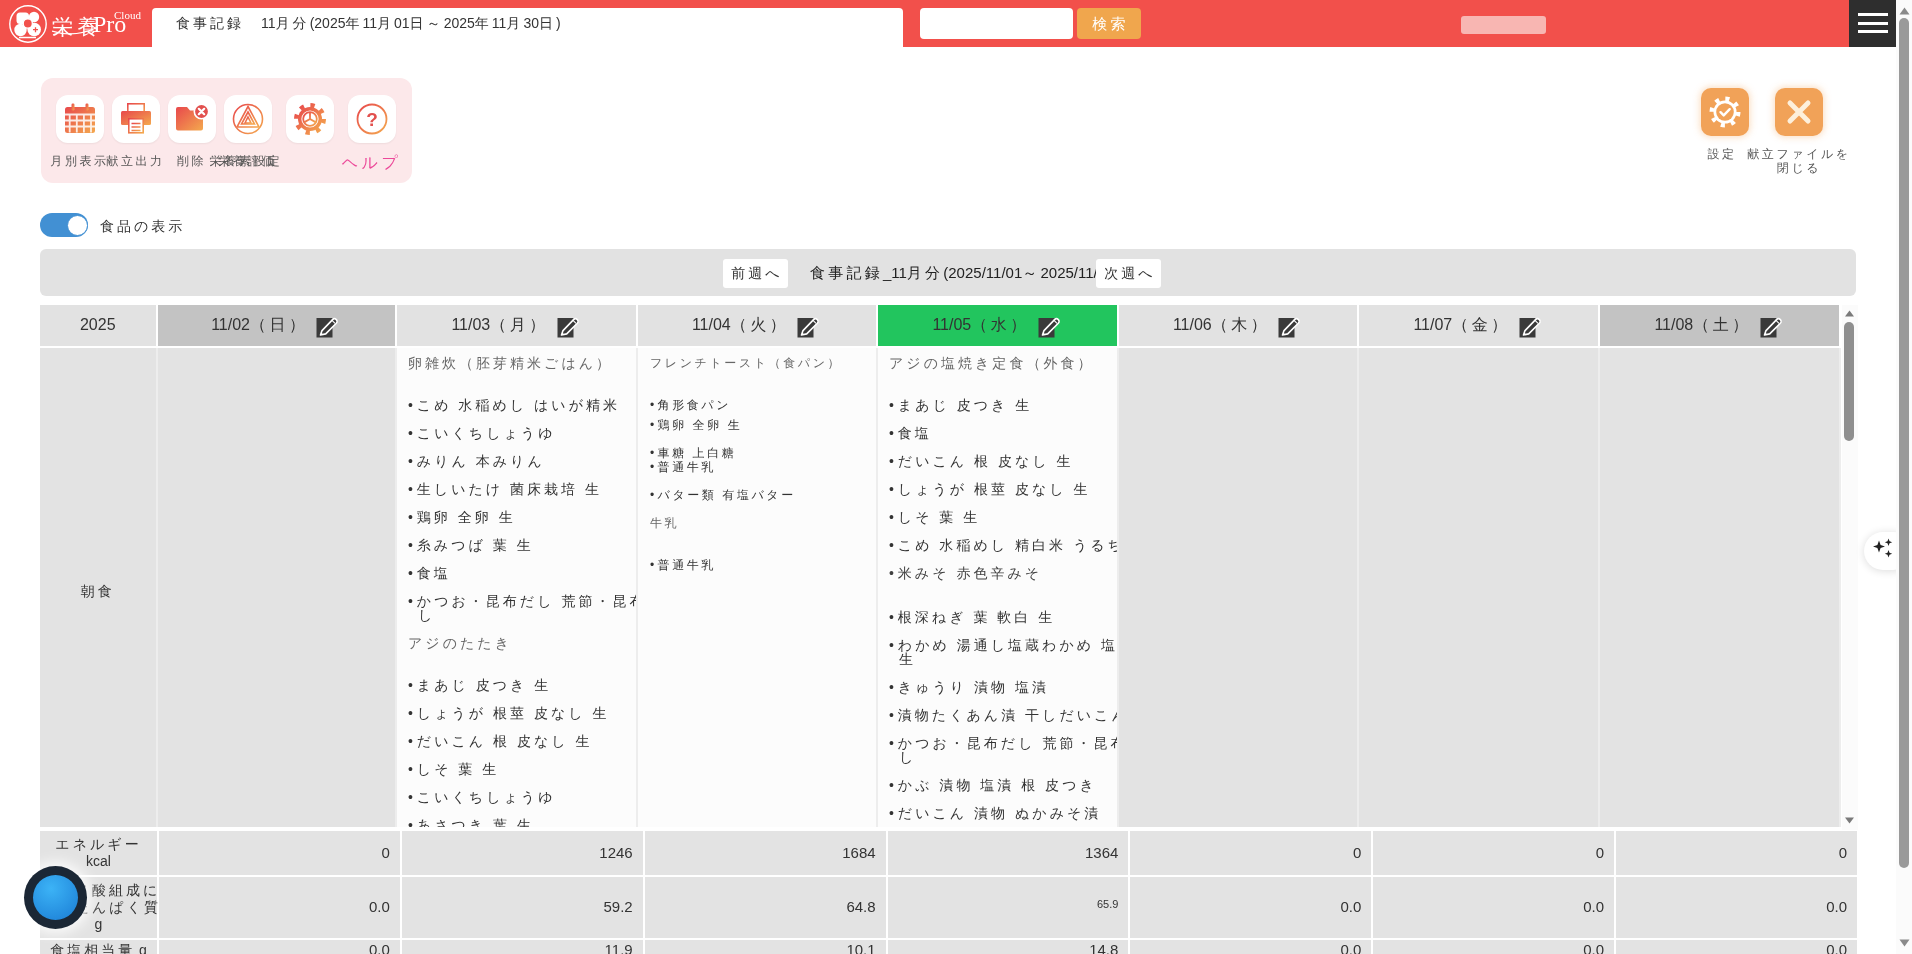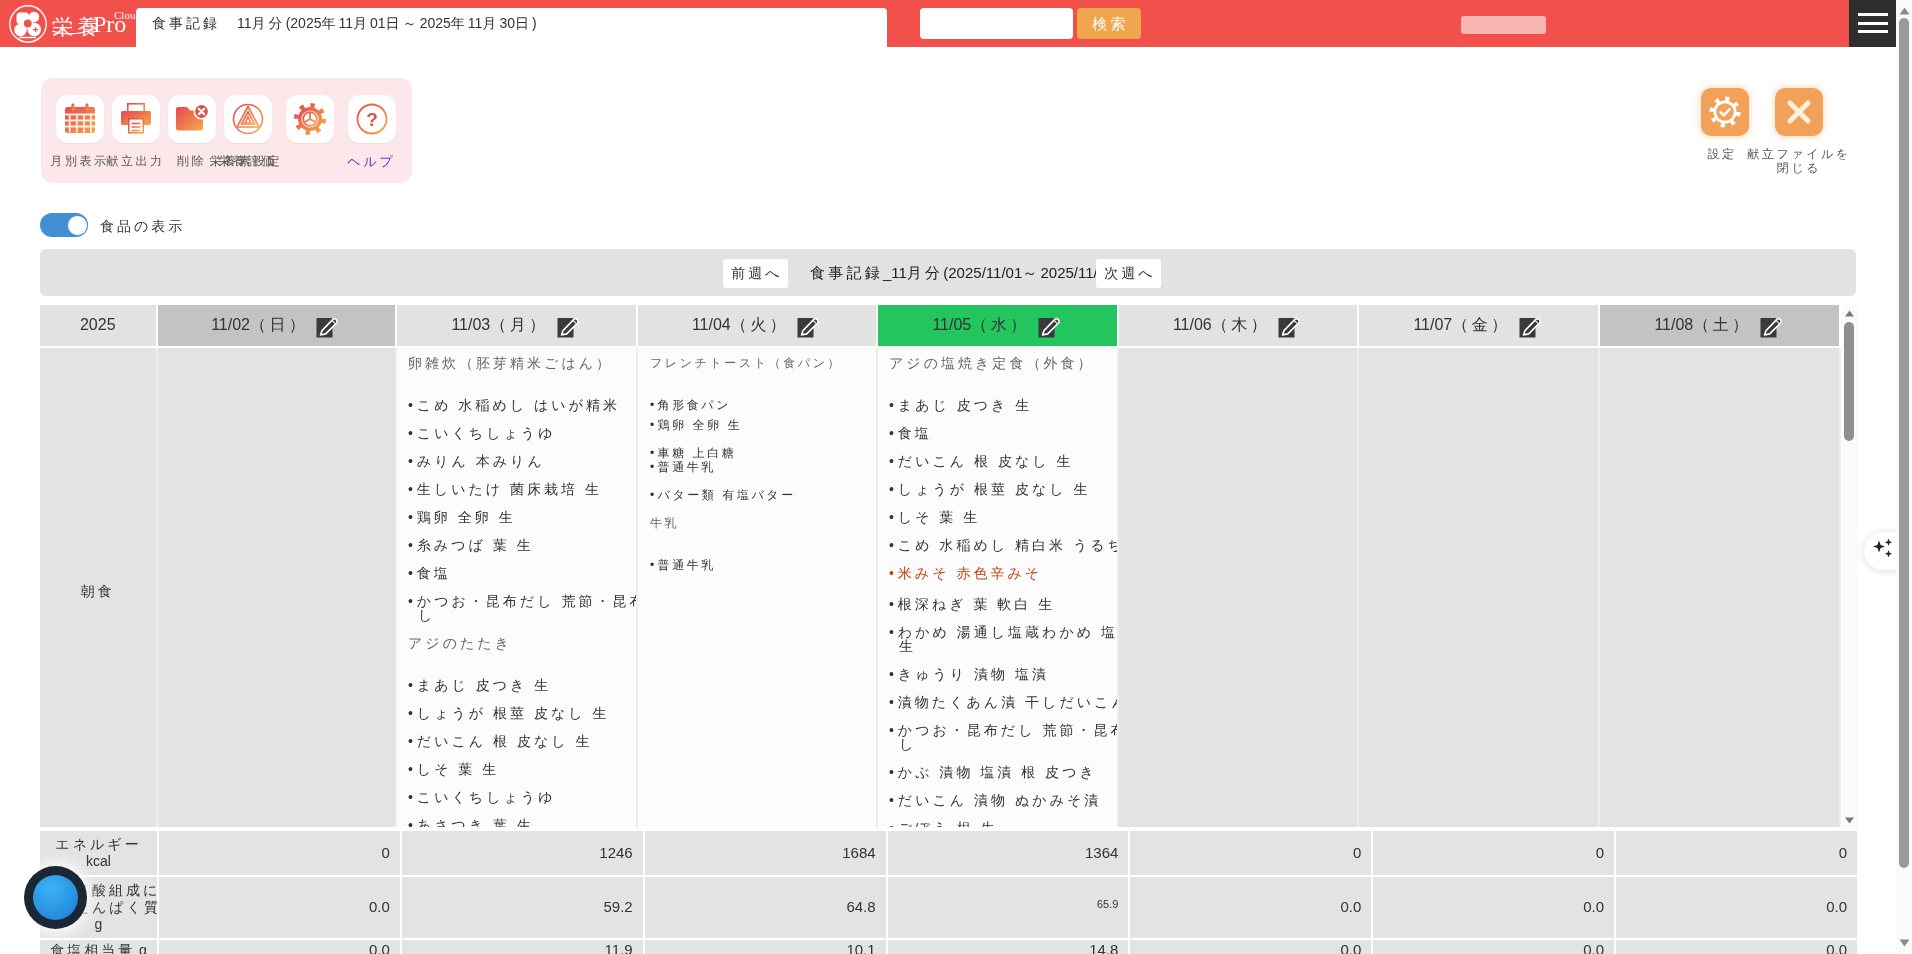--- a/index.html
+++ b/index.html
@@ -19,21 +19,21 @@
 <circle cx="20.8" cy="20.5" r="4.6" fill="#f2504b" stroke="#fff" stroke-width="1.4"></circle>
 <path d="M28.5 24.2v5M26 26.7h5" stroke="#f2504b" stroke-width="1.3"></path>
 <path d="M12 34.5h17" stroke="#fff" stroke-width="1.5"></path>
 </svg>
 <div class="ab j" style="left:52px;top:13px;font-size:21px;color:#fff">栄養</div>
 <div class="ab" style="left:93px;top:11px;font-family:'Liberation Serif',serif;font-size:24px;color:#fff">Pro</div>
 <div class="ab" style="left:114px;top:9px;font-family:'Liberation Serif',serif;font-size:11px;color:#fff">Cloud</div>
 <svg class="ab" style="left:52px;top:26px" width="48" height="12" viewBox="0 0 48 12">
 <path d="M0 5 Q22 12 44 2" fill="none" stroke="#fff" stroke-width="1.2"></path>
   </svg>
-<div class="ab" style="left:136px;top:8px;width:751px;height:45px;background:#fff;border-radius:4px;line-height:31px;font-size:14px;color:#333;padding-left:16px"><span class="j">食事記録　</span><span>11</span><span class="j">月分</span>(2025<span class="j">年</span>11<span class="j">月</span>01<span class="j">日～</span>2025<span class="j">年</span>11<span class="j">月</span>30<span class="j">日</span>)</div>
+<div class="ab" style="left:152px;top:8px;width:751px;height:45px;background:#fff;border-radius:4px;line-height:31px;font-size:14px;color:#333;padding-left:24px"><span class="j">食事記録　</span><span>11</span><span class="j">月分</span>(2025<span class="j">年</span>11<span class="j">月</span>01<span class="j">日～</span>2025<span class="j">年</span>11<span class="j">月</span>30<span class="j">日</span>)</div>
 <div class="ab" style="left:920px;top:8px;width:153px;height:31px;background:#fff;border-radius:4px"></div>
 <div class="ab j" style="left:1077px;top:8px;width:64px;height:31px;background:#f0a64d;border-radius:4px;color:#fff;font-size:15px;line-height:31px;text-align:center;padding-left:3px">検索</div>
 <div class="ab" style="left:1461px;top:16px;width:85px;height:18px;background:#f8b6b2;border-radius:3px"></div>
 <div class="ab" style="left:1849px;top:0;width:48px;height:47px;background:#2e2e2e"></div>
 <div class="ab" style="left:1858px;top:13px;width:30px;height:3px;background:#fff"></div>
 <div class="ab" style="left:1858px;top:21.5px;width:30px;height:3px;background:#fff"></div>
 <div class="ab" style="left:1858px;top:30px;width:30px;height:3px;background:#fff"></div>
 <div class="ab" style="left:41px;top:78px;width:371px;height:105px;background:#fce8ea;border-radius:12px"></div>
 <div class="ab" style="left:56px;top:95px;width:48px;height:48px;background:#fff;border-radius:12px;box-shadow:0 1px 2px rgba(0,0,0,.06)"></div>
 <div class="ab" style="left:112px;top:95px;width:48px;height:48px;background:#fff;border-radius:12px;box-shadow:0 1px 2px rgba(0,0,0,.06)"></div>
@@ -115,21 +115,21 @@
       </linearGradient>
     </defs>
 <circle cx="19" cy="19" r="14.5" fill="none" stroke="url(#g6)" stroke-width="1.8"></circle>
 <text x="19" y="26" text-anchor="middle" font-family="Liberation Sans" font-size="19" font-weight="bold" fill="#e2504e">?</text>
 </svg>
 <div class="ab j" style="left:-20.5px;top:153px;width:200px;text-align:center;font-size:12px;color:#555">月別表示</div>
 <div class="ab j" style="left:35.5px;top:153px;width:200px;text-align:center;font-size:12px;color:#555">献立出力</div>
 <div class="ab j" style="left:91.5px;top:153px;width:200px;text-align:center;font-size:12px;color:#555">削除</div>
 <div class="ab j" style="left:147.5px;top:153px;width:200px;text-align:center;font-size:12px;color:#555">栄養評価</div>
 <div class="ab j" style="left:209.5px;top:153px;width:200px;text-align:left;font-size:12px;color:#555">栄養素設定</div>
-<div class="ab j" style="left:271.5px;top:153px;width:200px;text-align:center;font-size:13px;color:#6d28d9">ヘルプ</div>
+<div class="ab j" style="left:271.5px;top:153px;width:200px;text-align:center;font-size:16px;color:#ec4899">ヘルプ</div>
 <div class="ab" style="left:1701px;top:88px;width:48px;height:48px;background:#f1a258;border-radius:10px;box-shadow:0 0 7px 1px rgba(241,162,88,.38)"></div>
 <svg class="ab" style="left:1706px;top:93px" width="38" height="38" viewBox="0 0 38 38">
 <circle cx="19" cy="19" r="11.5" fill="#fff"></circle>
 <circle cx="19" cy="19" r="13" fill="none" stroke="#fff" stroke-width="5" stroke-dasharray="4 6.2"></circle>
 <circle cx="19" cy="19" r="8.8" fill="#f1a258"></circle>
 <path d="M14.5 19.2l3.2 3.2 6-6.2" fill="none" stroke="#fff" stroke-width="2.4" stroke-linecap="round" stroke-linejoin="round"></path>
 </svg>
 <div class="ab" style="left:1775px;top:88px;width:48px;height:48px;background:#f1a258;border-radius:10px;box-shadow:0 0 7px 1px rgba(241,162,88,.38)"></div>
 <svg class="ab" style="left:1775px;top:88px" width="48" height="48" viewBox="0 0 48 48">
 <path d="M15 15L33 33M33 15L15 33" stroke="#fdf0dc" stroke-width="5" stroke-linecap="round"></path>
@@ -253,21 +253,21 @@
   </div>
 <div class="ab" style="left:878px;top:347.5px;width:239px;height:479.5px;background:#fcfcfc;overflow:hidden">
 <div style="padding:8px 10px 0 11px;font-size:14px;line-height:14px">
 <div class="j" style="color:#666;margin-bottom:28px;white-space:nowrap">アジの塩焼き定食（外食）</div>
 <div style="margin-bottom:14px;color:#333;white-space:nowrap"><span>•</span> <span class="j">まあじ 皮つき 生</span></div>
 <div style="margin-bottom:14px;color:#333;white-space:nowrap"><span>•</span> <span class="j">食塩</span></div>
 <div style="margin-bottom:14px;color:#333;white-space:nowrap"><span>•</span> <span class="j">だいこん 根 皮なし 生</span></div>
 <div style="margin-bottom:14px;color:#333;white-space:nowrap"><span>•</span> <span class="j">しょうが 根莖 皮なし 生</span></div>
 <div style="margin-bottom:14px;color:#333;white-space:nowrap"><span>•</span> <span class="j">しそ 葉 生</span></div>
 <div style="margin-bottom:14px;color:#333;white-space:nowrap"><span>•</span> <span class="j">こめ 水稲めし 精白米 うるち米</span></div>
-<div style="margin-bottom:17px;color:#c2410c;white-space:nowrap"><span>•</span> <span class="j">米みそ 赤色辛みそ</span></div>
+<div style="margin-bottom:30px;color:#404040;white-space:nowrap"><span>•</span> <span class="j">米みそ 赤色辛みそ</span></div>
 <div style="margin-bottom:14px;color:#333;white-space:nowrap"><span>•</span> <span class="j">根深ねぎ 葉 軟白 生</span></div>
 <div style="margin-bottom:14px;color:#333;white-space:nowrap"><span>•</span> <span class="j">わかめ 湯通し塩蔵わかめ 塩抜き</span><br><span class="j" style="margin-left:10px">生</span></div>
 <div style="margin-bottom:14px;color:#333;white-space:nowrap"><span>•</span> <span class="j">きゅうり 漬物 塩漬</span></div>
 <div style="margin-bottom:14px;color:#333;white-space:nowrap"><span>•</span> <span class="j">漬物たくあん漬 干しだいこん漬</span></div>
 <div style="margin-bottom:14px;color:#333;white-space:nowrap"><span>•</span> <span class="j">かつお・昆布だし 荒節・昆布だ</span><br><span class="j" style="margin-left:10px">し</span></div>
 <div style="margin-bottom:14px;color:#333;white-space:nowrap"><span>•</span> <span class="j">かぶ 漬物 塩漬 根 皮つき</span></div>
 <div style="margin-bottom:14px;color:#333;white-space:nowrap"><span>•</span> <span class="j">だいこん 漬物 ぬかみそ漬</span></div>
 <div style="margin-bottom:14px;color:#333;white-space:nowrap"><span>•</span> <span class="j">ごぼう 根 生</span></div>
 </div>
   </div>

